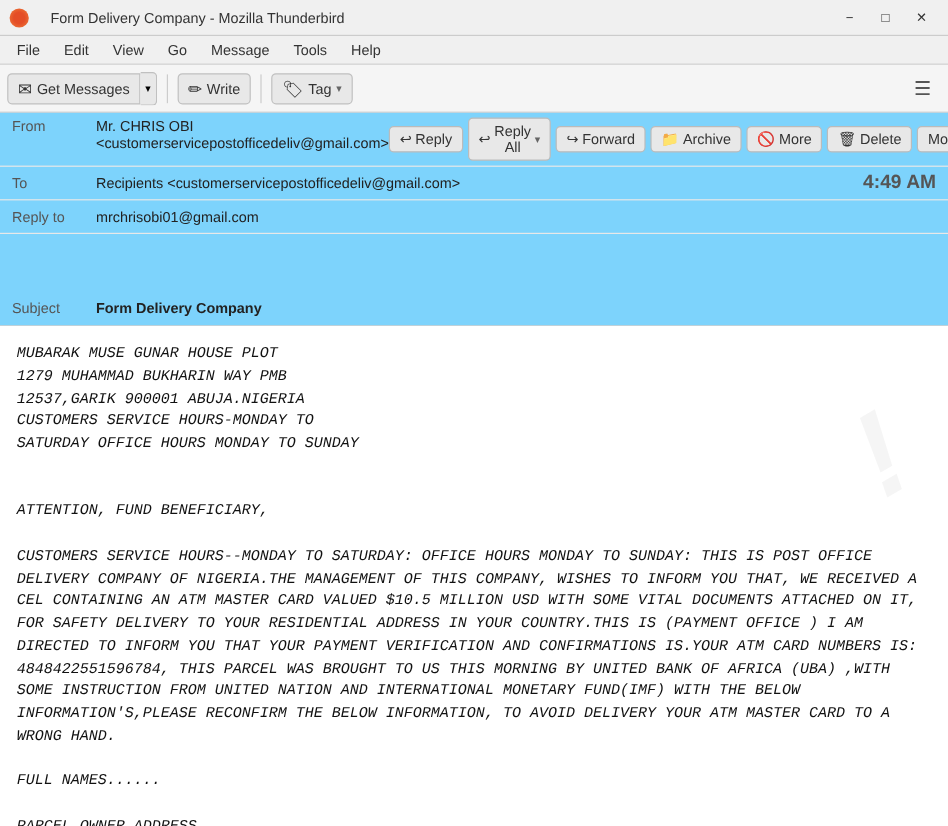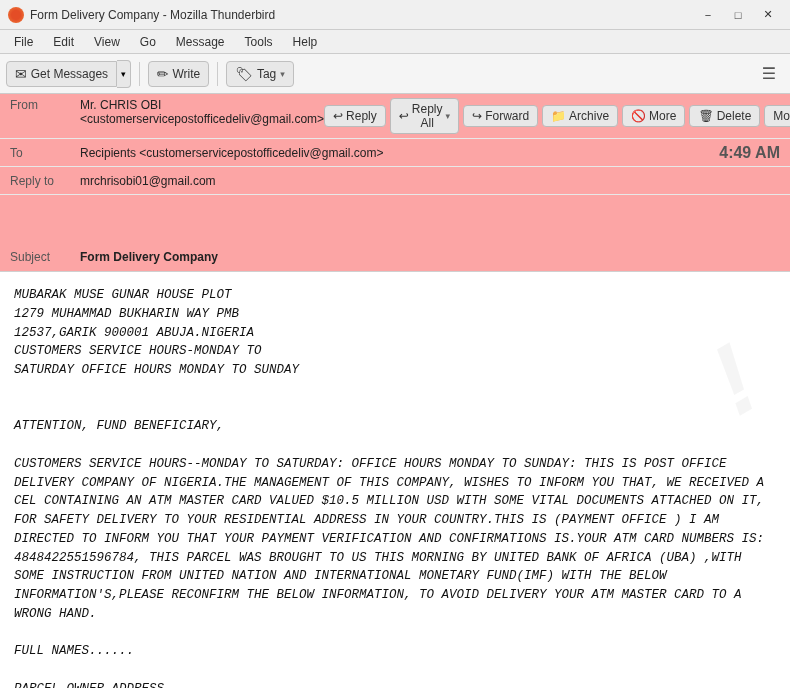--- a/index.html
+++ b/index.html
@@ -18,21 +18,21 @@
       border-bottom: 1px solid #ccc;
       padding: 4px 8px;
       display: flex;
       align-items: center;
       justify-content: space-between;
       height: 30px;
     }
     .window-titlebar-left {
       display: flex;
       align-items: center;
-      gap: 6px;
+      gap: 18px;
       font-size: 12px;
       color: #333;
     }
     .thunderbird-icon {
       width: 16px; height: 16px;
       background: radial-gradient(circle, #e44d26 40%, #f0803c 100%);
       border-radius: 50%;
     }
     .window-controls {
       display: flex;
@@ -96,21 +96,21 @@
       padding: 4px 8px;
       background: transparent;
       border: none;
       cursor: pointer;
       font-size: 16px;
       color: #555;
     }
 
     
     .email-header {
-      background: #fca5a5;
+      background: #7dd3fc;
       border-bottom: 1px solid #d0d0d0;
     }
     .email-header-row {
       display: flex;
       align-items: center;
       padding: 4px 10px;
       border-bottom: 1px solid #e8e8e8;
       min-height: 28px;
     }
     .email-header-row:last-child { border-bottom: none; margin-top: 48px; }

